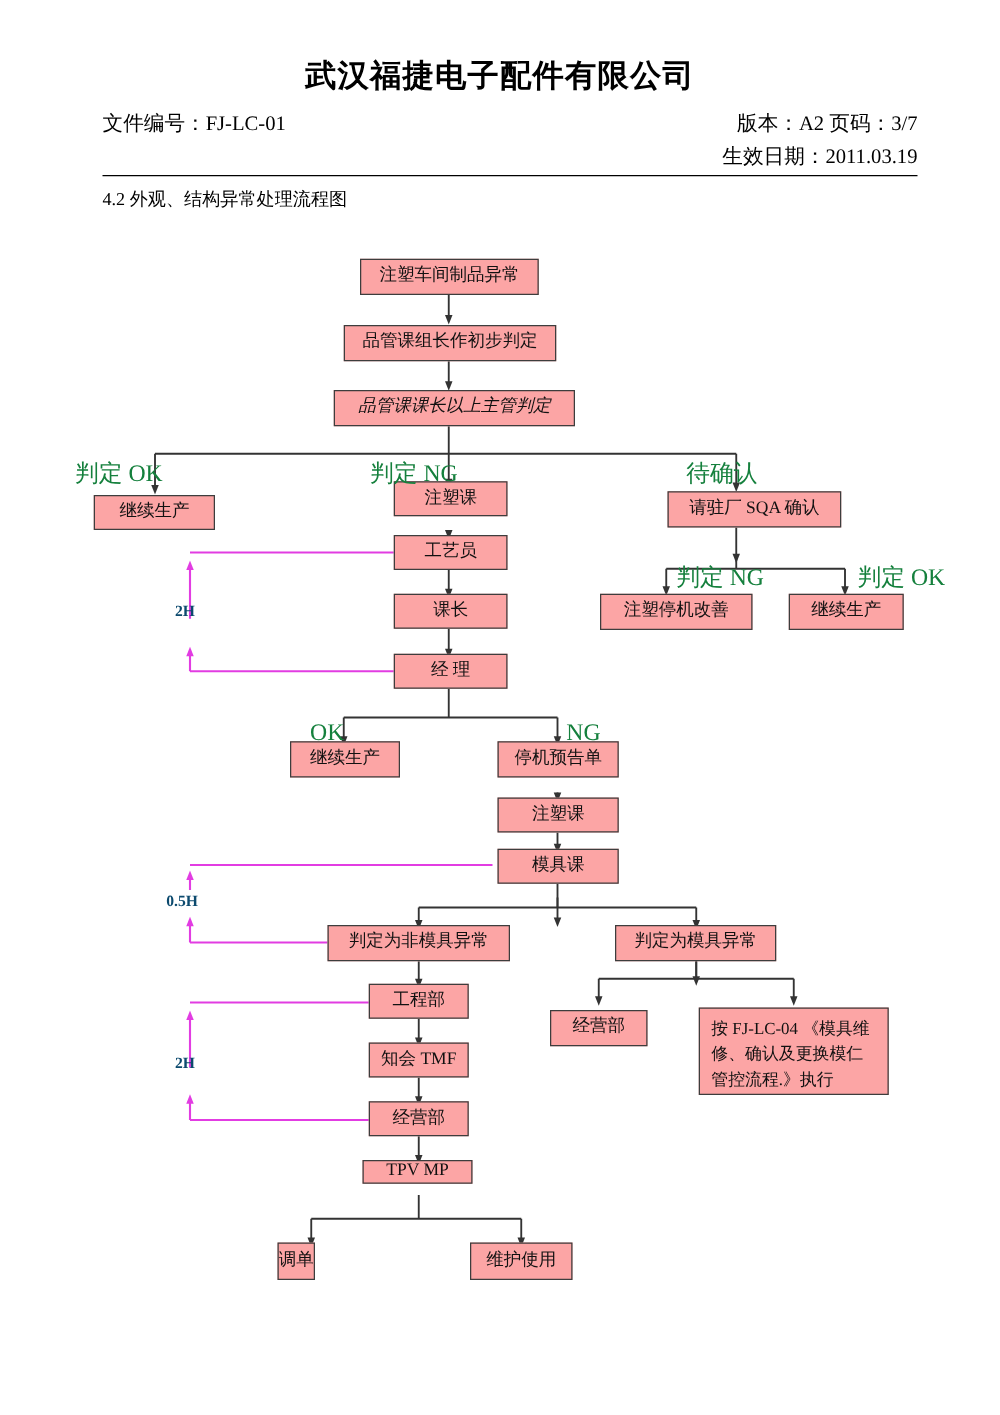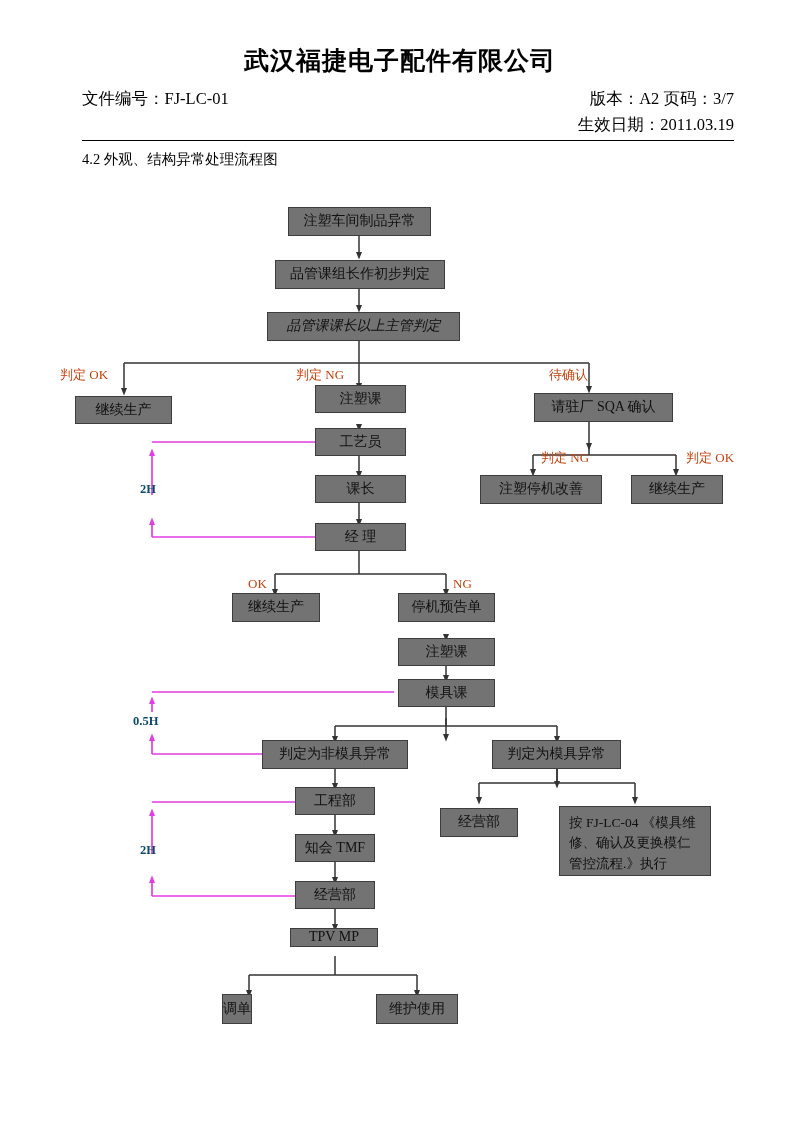--- a/index.html
+++ b/index.html
@@ -26,31 +26,31 @@
   #section-title{
     position:absolute;left:82px;top:150px;font-size:14.5px;white-space:nowrap;
   }
 
   
   #flow{position:absolute;left:0;top:0;width:800px;height:1132px;}
   #flow-svg{position:absolute;left:0;top:0;width:800px;height:1132px;}
 
   .node{
     position:absolute;box-sizing:border-box;
-    border:1.3px solid #3d3d3d;background:#737373;
+    border:1.3px solid #3d3d3d;background:#fca5a5;
     display:flex;align-items:center;justify-content:center;
     font-size:14px;line-height:1.35;white-space:nowrap;
     color:#111;
   }
   .node.multiline{
     white-space:normal;display:block;padding:6px 9px 4px 9px;
     text-align:left;font-size:13.5px;line-height:1.5;
   }
   .edge-label{
-    position:absolute;font-size:13px;white-space:nowrap;color:#c2410c;
+    position:absolute;font-size:19px;white-space:nowrap;color:#15803d;
   }
   .loop-label{
     position:absolute;font-size:12.5px;font-weight:bold;color:#0c4a6e;
     white-space:nowrap;
   }
 </style>
 </head>
 <body>
 
 <div id="doc-header">

